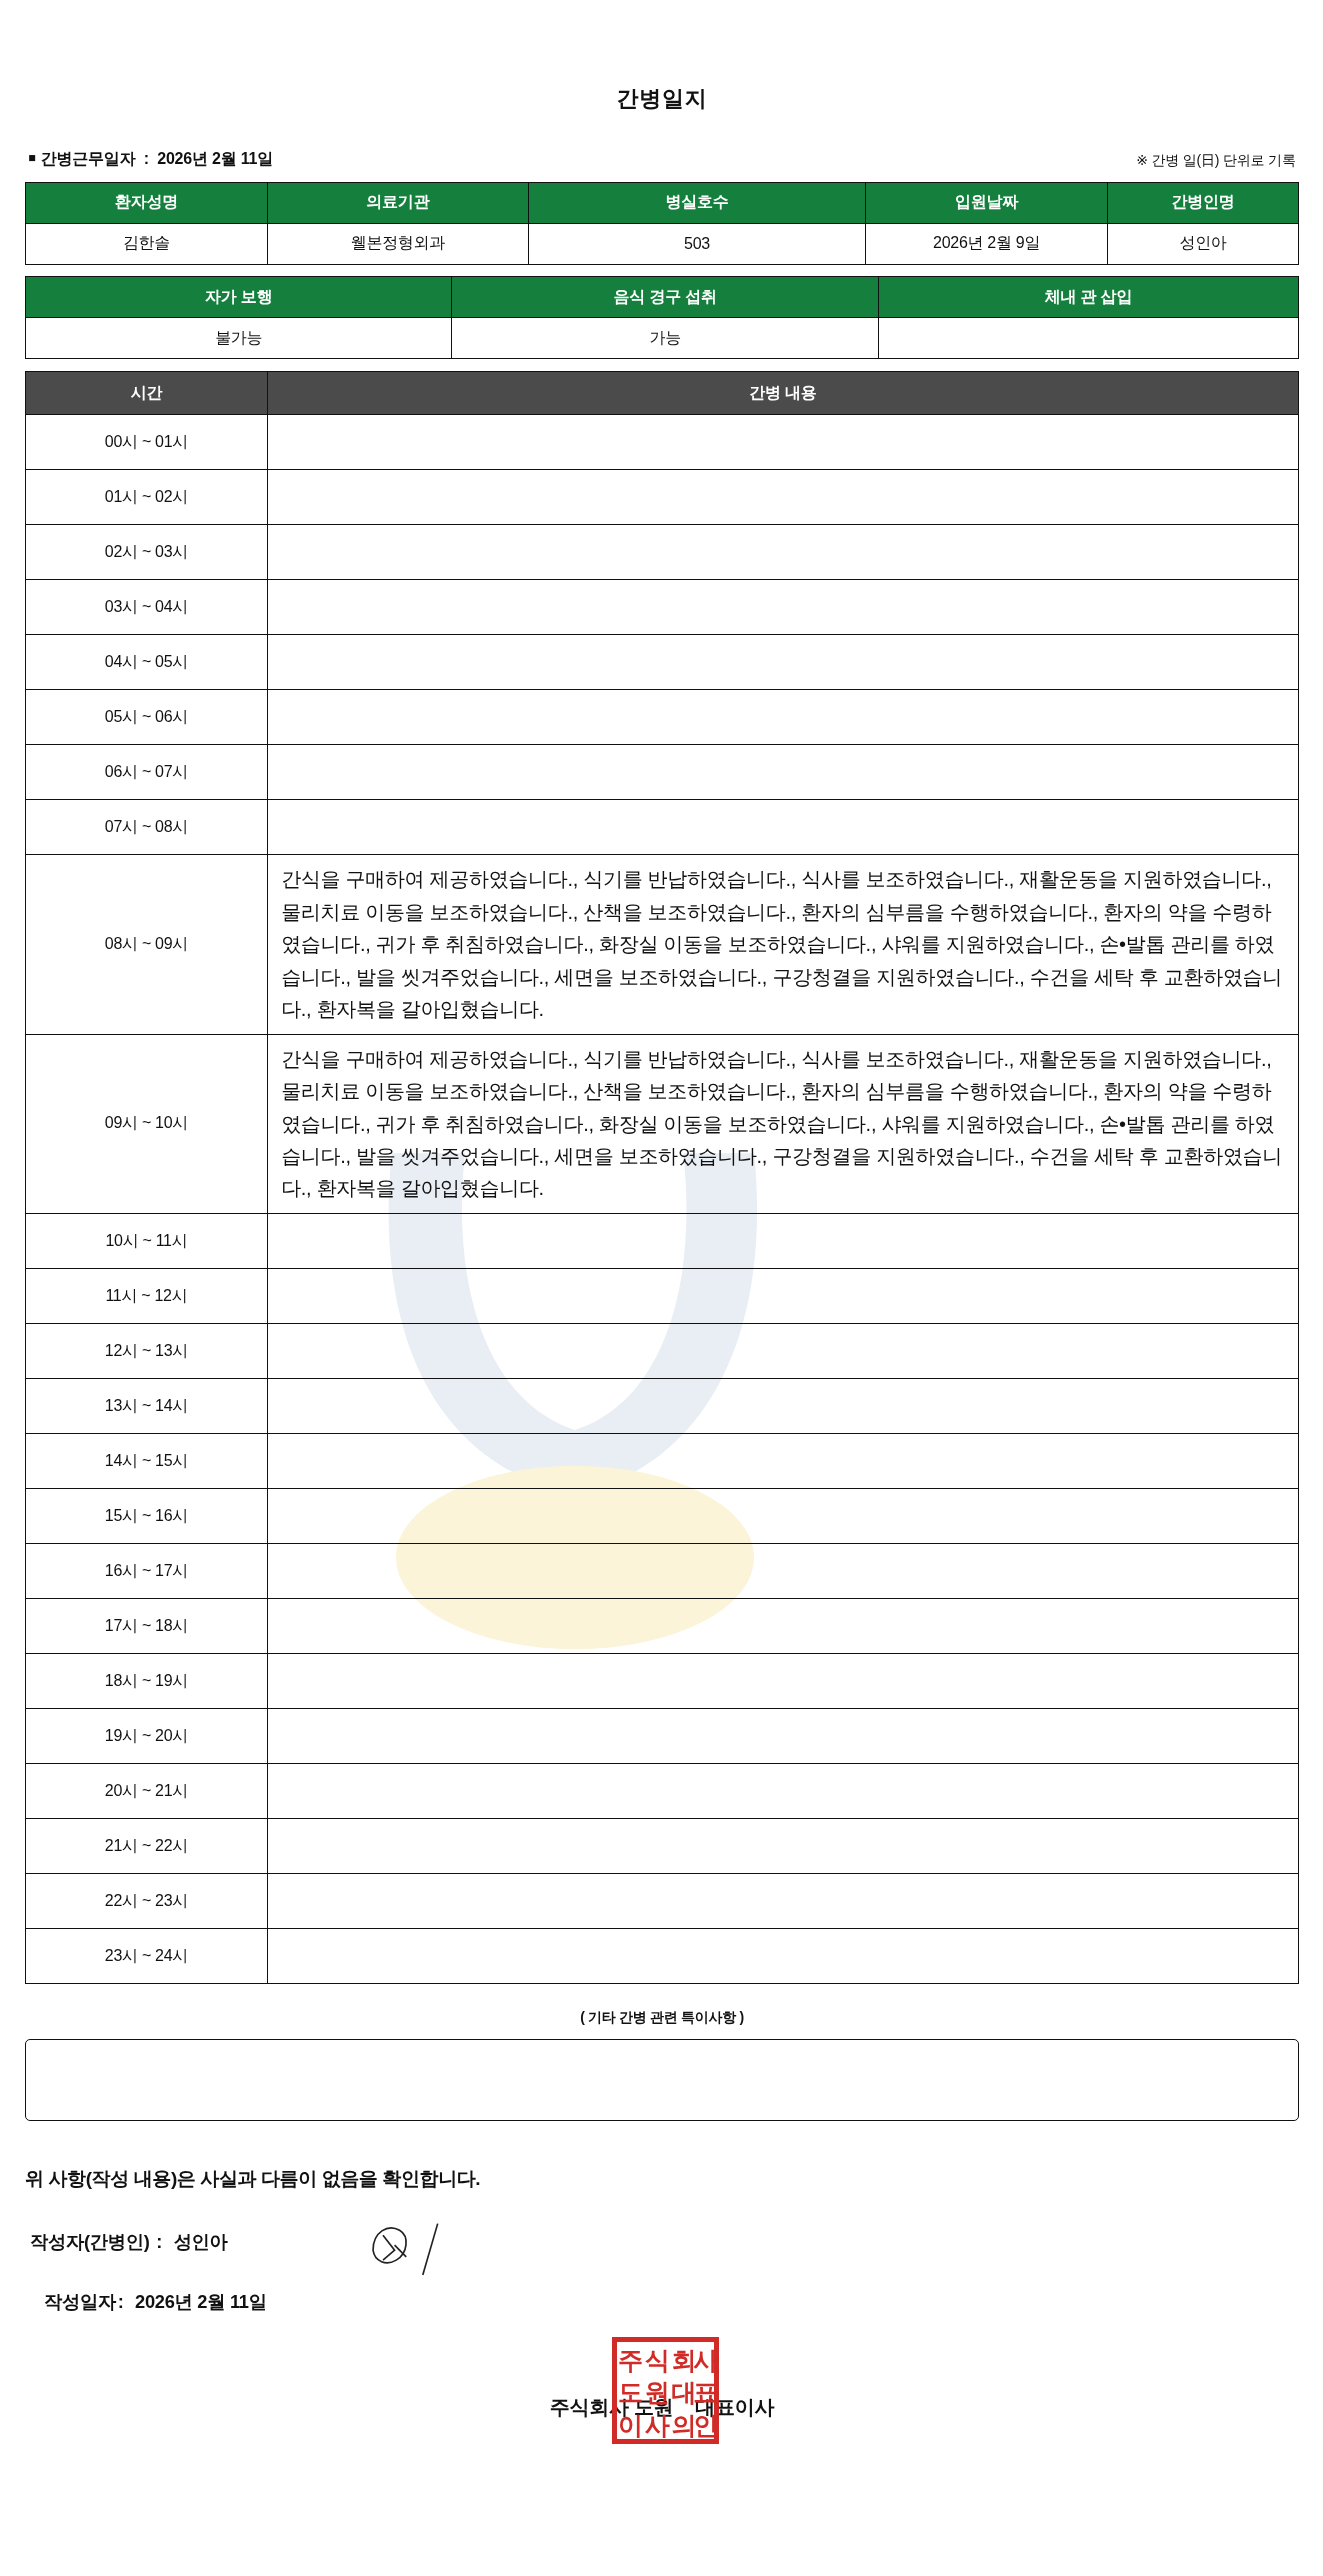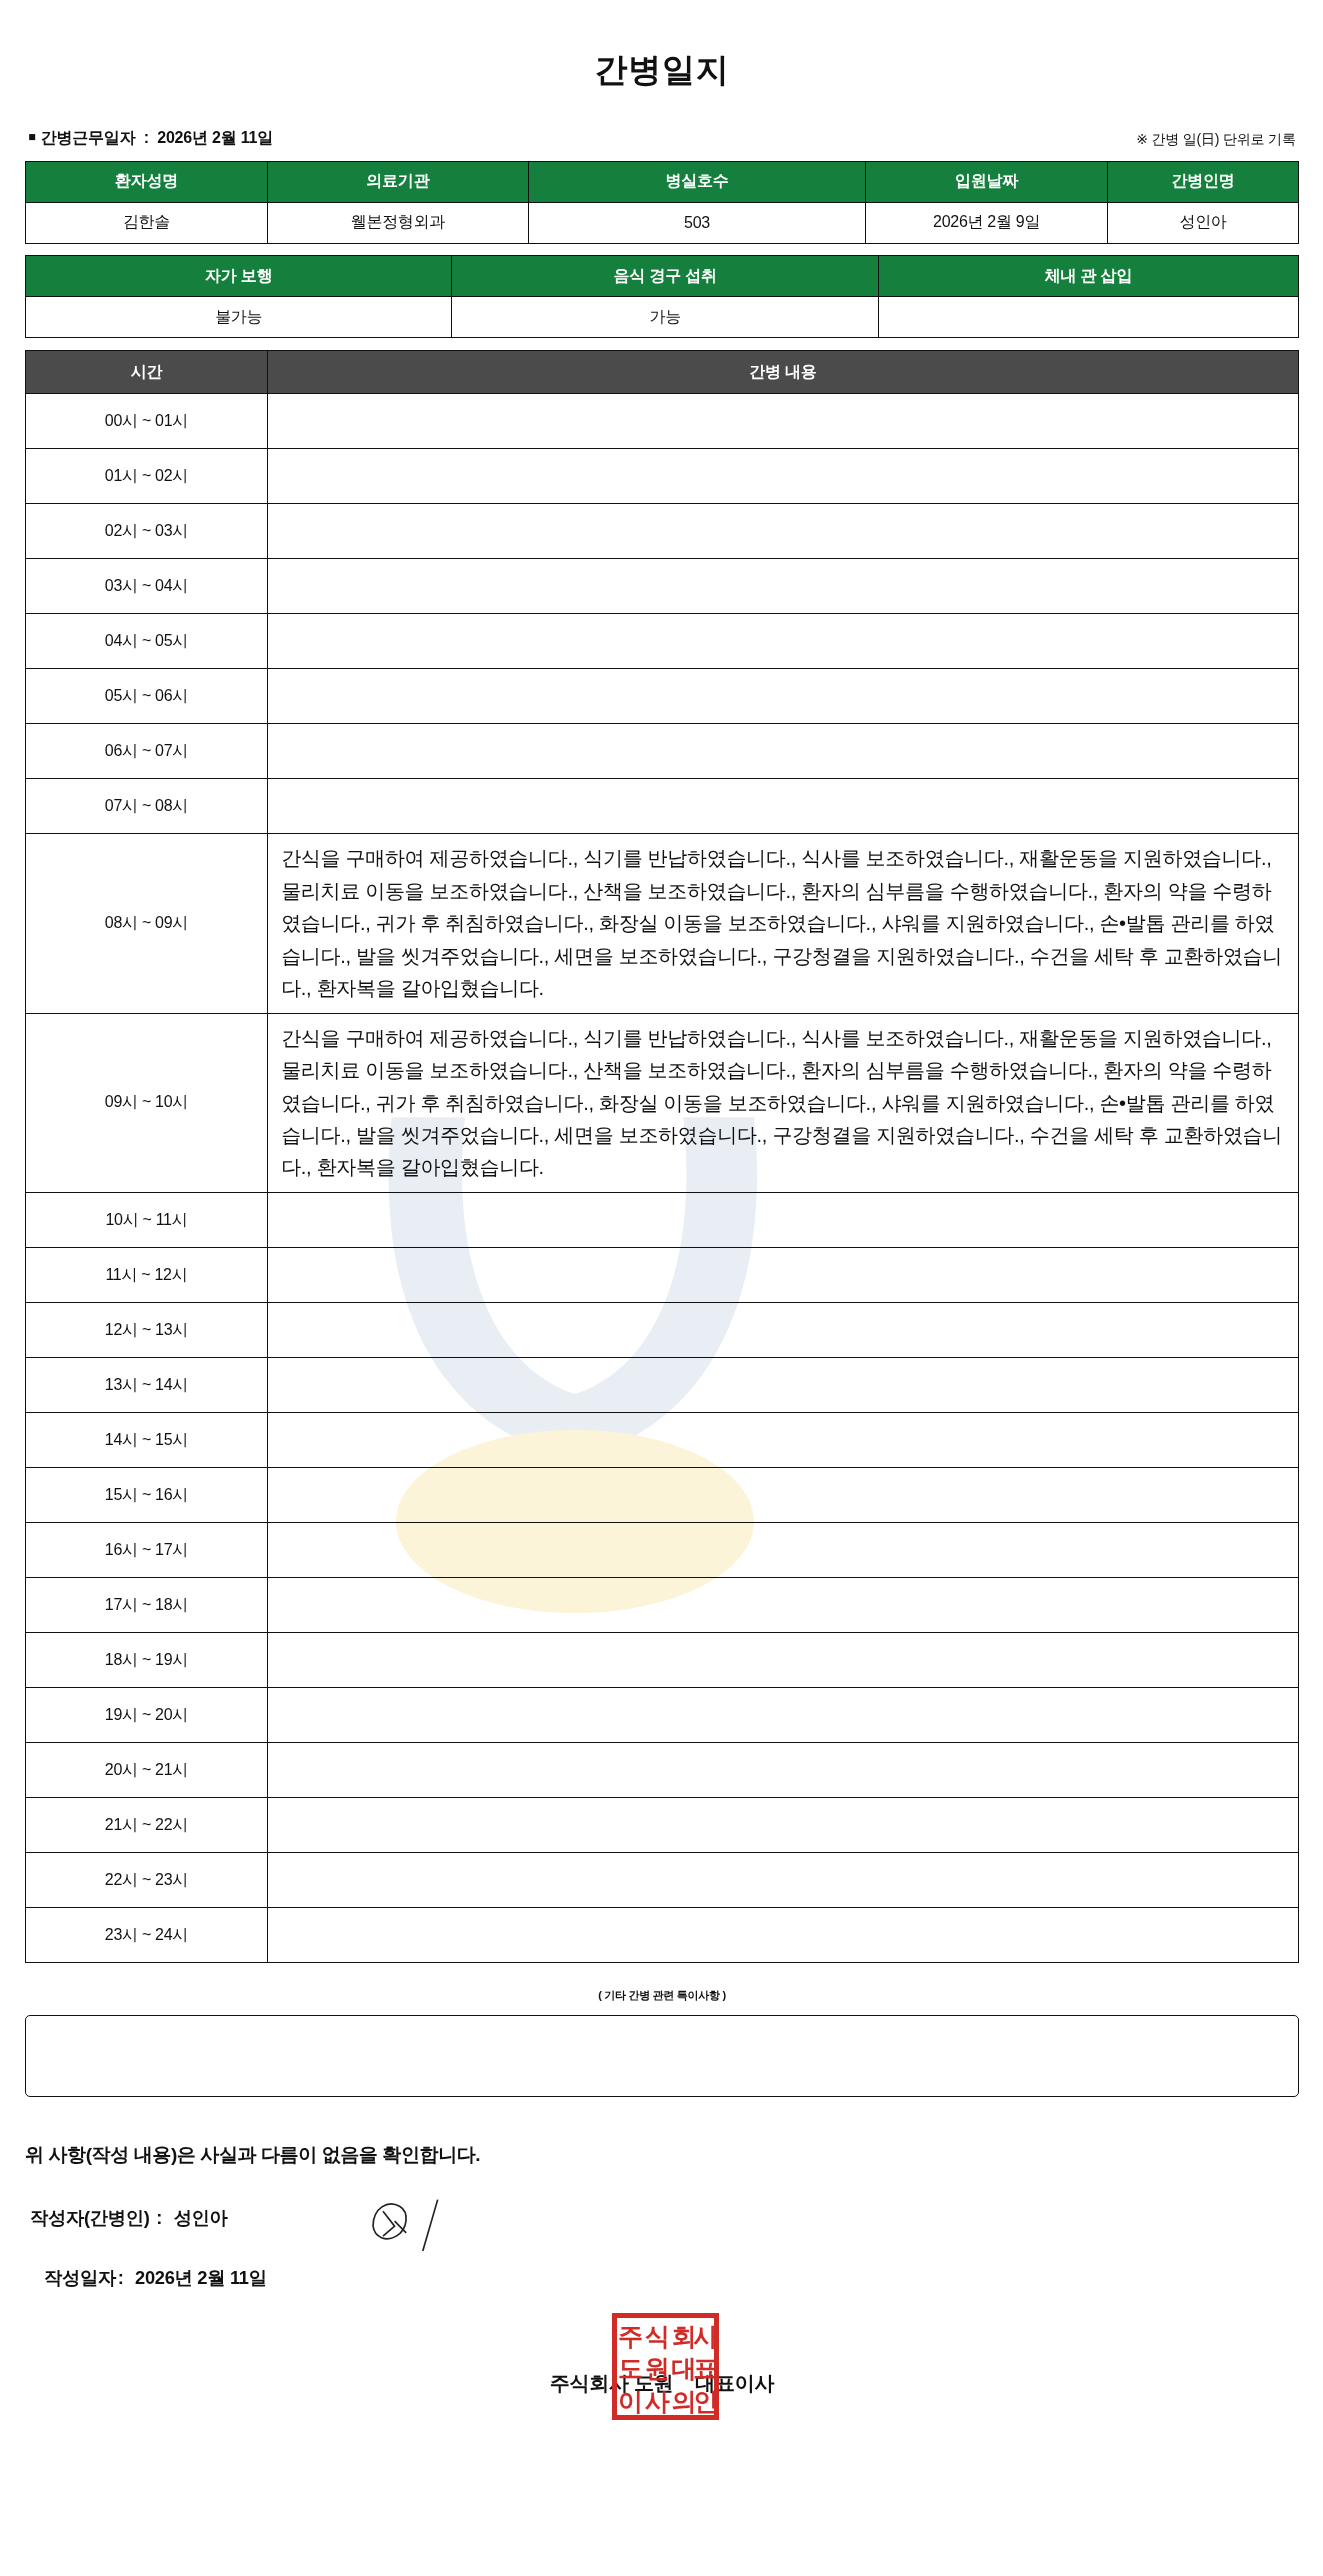--- a/index.html
+++ b/index.html
@@ -34,25 +34,26 @@
     pointer-events: none;
     z-index: 0;
     opacity: 1;
   }
 
   .content { position: relative; z-index: 2; }
 
   
   .doc-title {
     text-align: center;
-    font-size: 33px;
+    font-size: 22px;
     font-weight: bold;
     letter-spacing: 0.8px;
     padding-top: 48px;
     padding-bottom: 35px;
+    margin-top: 36px;
   }
 
   
   .meta-row {
     display: flex;
     justify-content: space-between;
     align-items: flex-end;
     padding: 0 3.3px 11.7px 3.3px;
   }
   .meta-left {
@@ -135,21 +136,21 @@
     line-height: 1.62;
     padding: 8.3px 13.3px;
     letter-spacing: -0.3px;
     vertical-align: middle;
   }
   table.hours tr.blank td.note { background: transparent; }
 
   
   .special-title {
     text-align: center;
-    font-size: 11px;
+    font-size: 14px;
     font-weight: bold;
     padding: 25px 0 11.7px 0;
     letter-spacing: -0.3px;
   }
   .special-box {
     border: 0.8px solid #111111;
     border-radius: 5px;
     height: 80px;
     background: #ffffff;
   }

